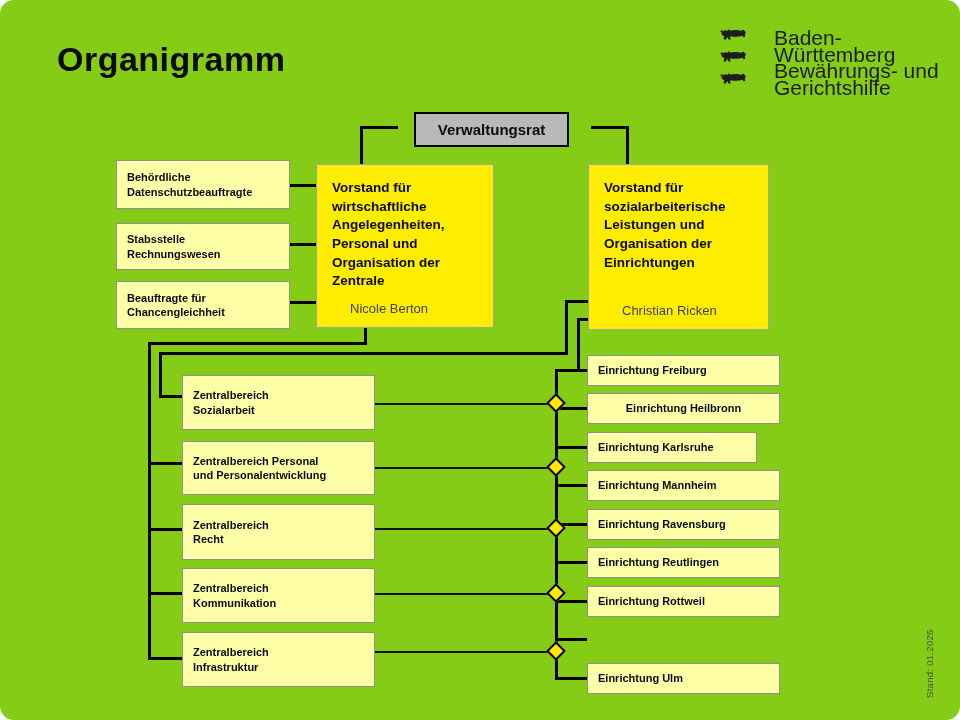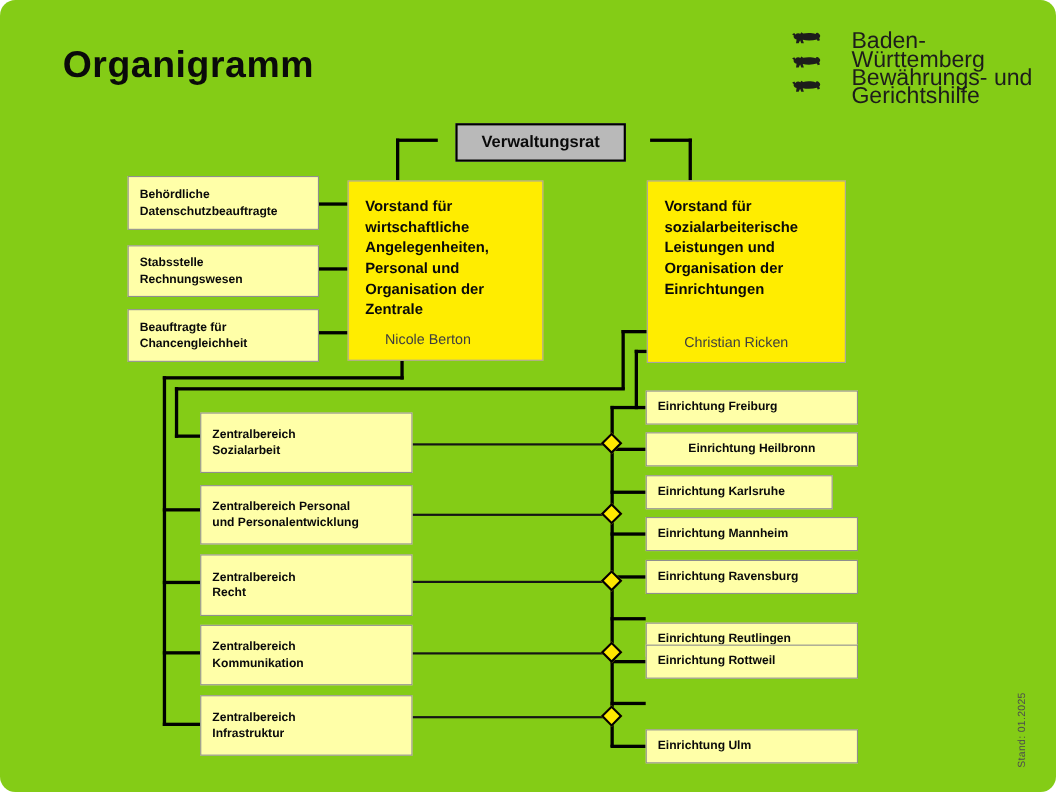--- a/index.html
+++ b/index.html
@@ -171,21 +171,21 @@
   </div>
   <div class="box light facbox" style="left:587px;top:432px;width:170px;height:31px;">
     <span class="lbl">Einrichtung Karlsruhe</span>
   </div>
   <div class="box light facbox" style="left:587px;top:470px;width:193px;height:31px;">
     <span class="lbl">Einrichtung Mannheim</span>
   </div>
   <div class="box light facbox" style="left:587px;top:509px;width:193px;height:31px;">
     <span class="lbl">Einrichtung Ravensburg</span>
   </div>
-  <div class="box light facbox" style="left:587px;top:566px;width:193px;height:31px;">
+  <div class="box light facbox" style="left:587px;top:547px;width:193px;height:31px;">
     <span class="lbl">Einrichtung Reutlingen</span>
   </div>
   <div class="box light facbox" style="left:587px;top:586px;width:193px;height:31px;">
     <span class="lbl">Einrichtung Rottweil</span>
   </div>
   <div class="box light facbox" style="left:587px;top:663px;width:193px;height:31px;">
     <span class="lbl">Einrichtung Ulm</span>
   </div>
 
   <div class="stand">Stand: 01.2025</div>

